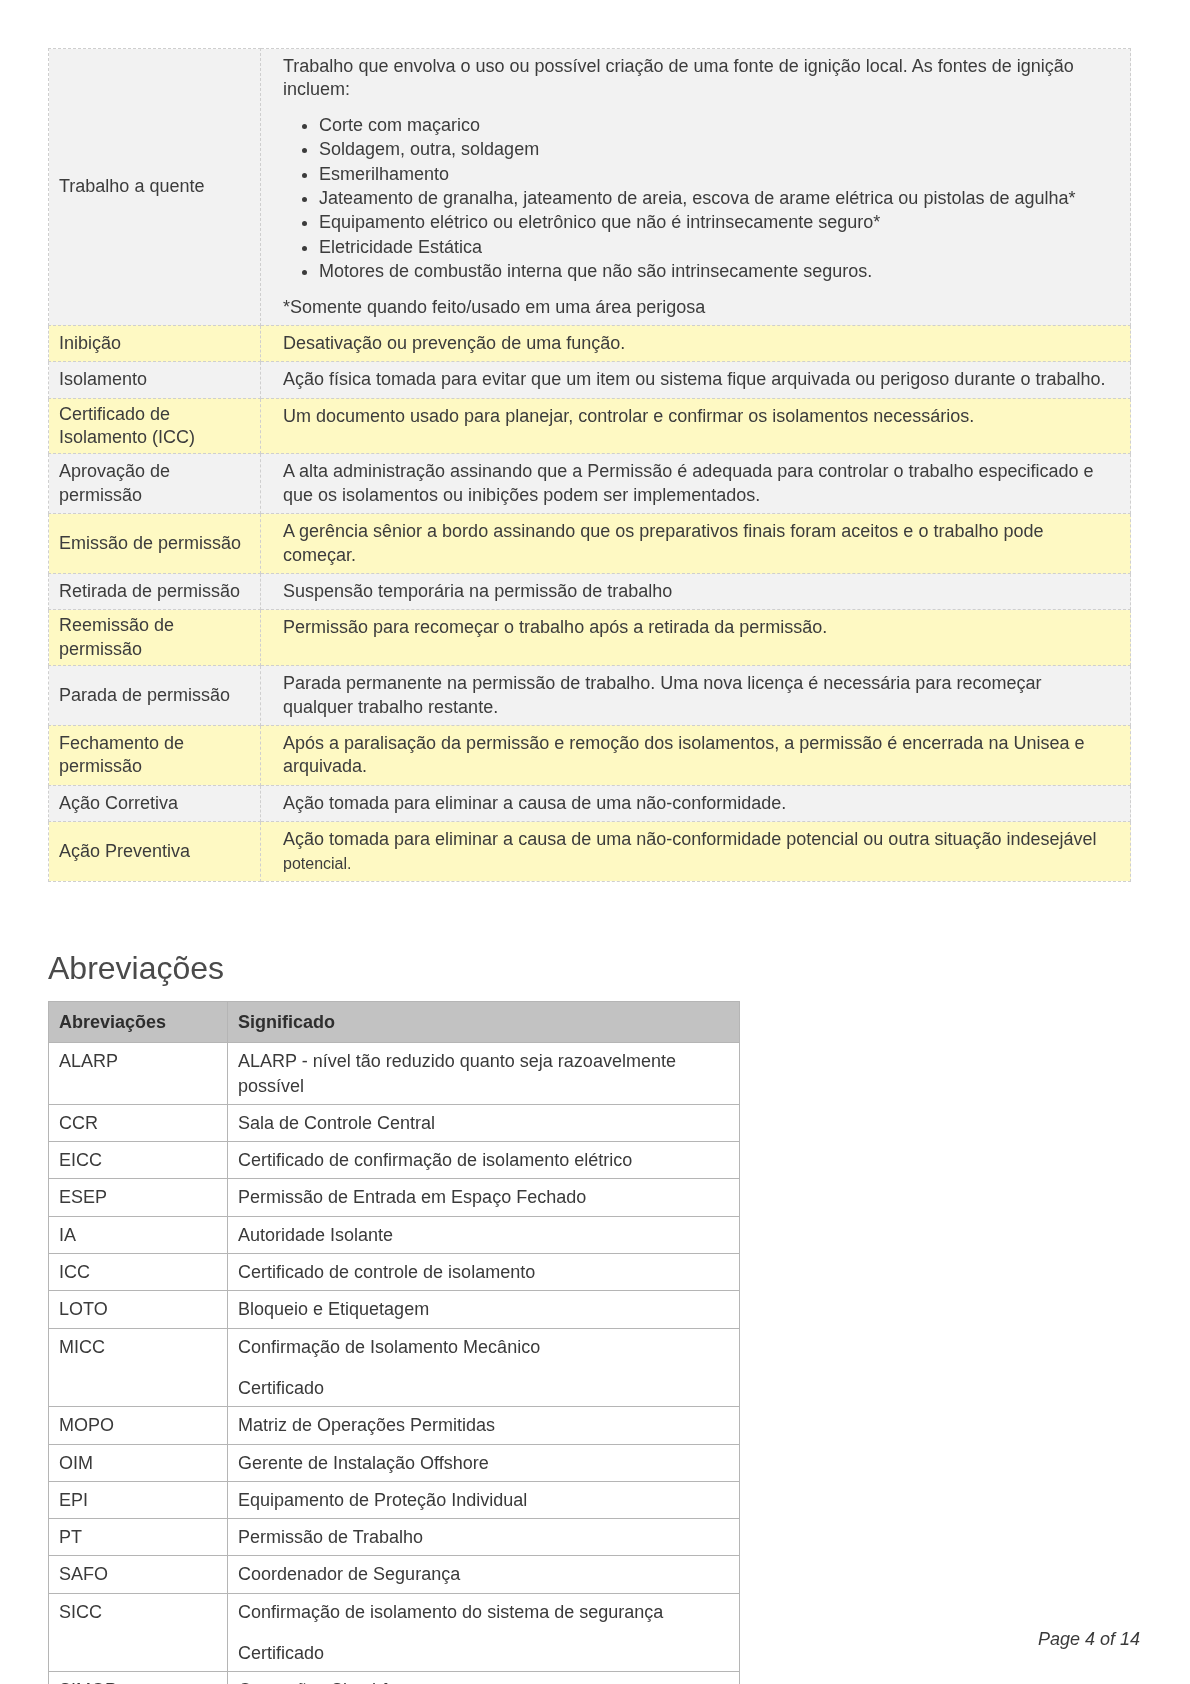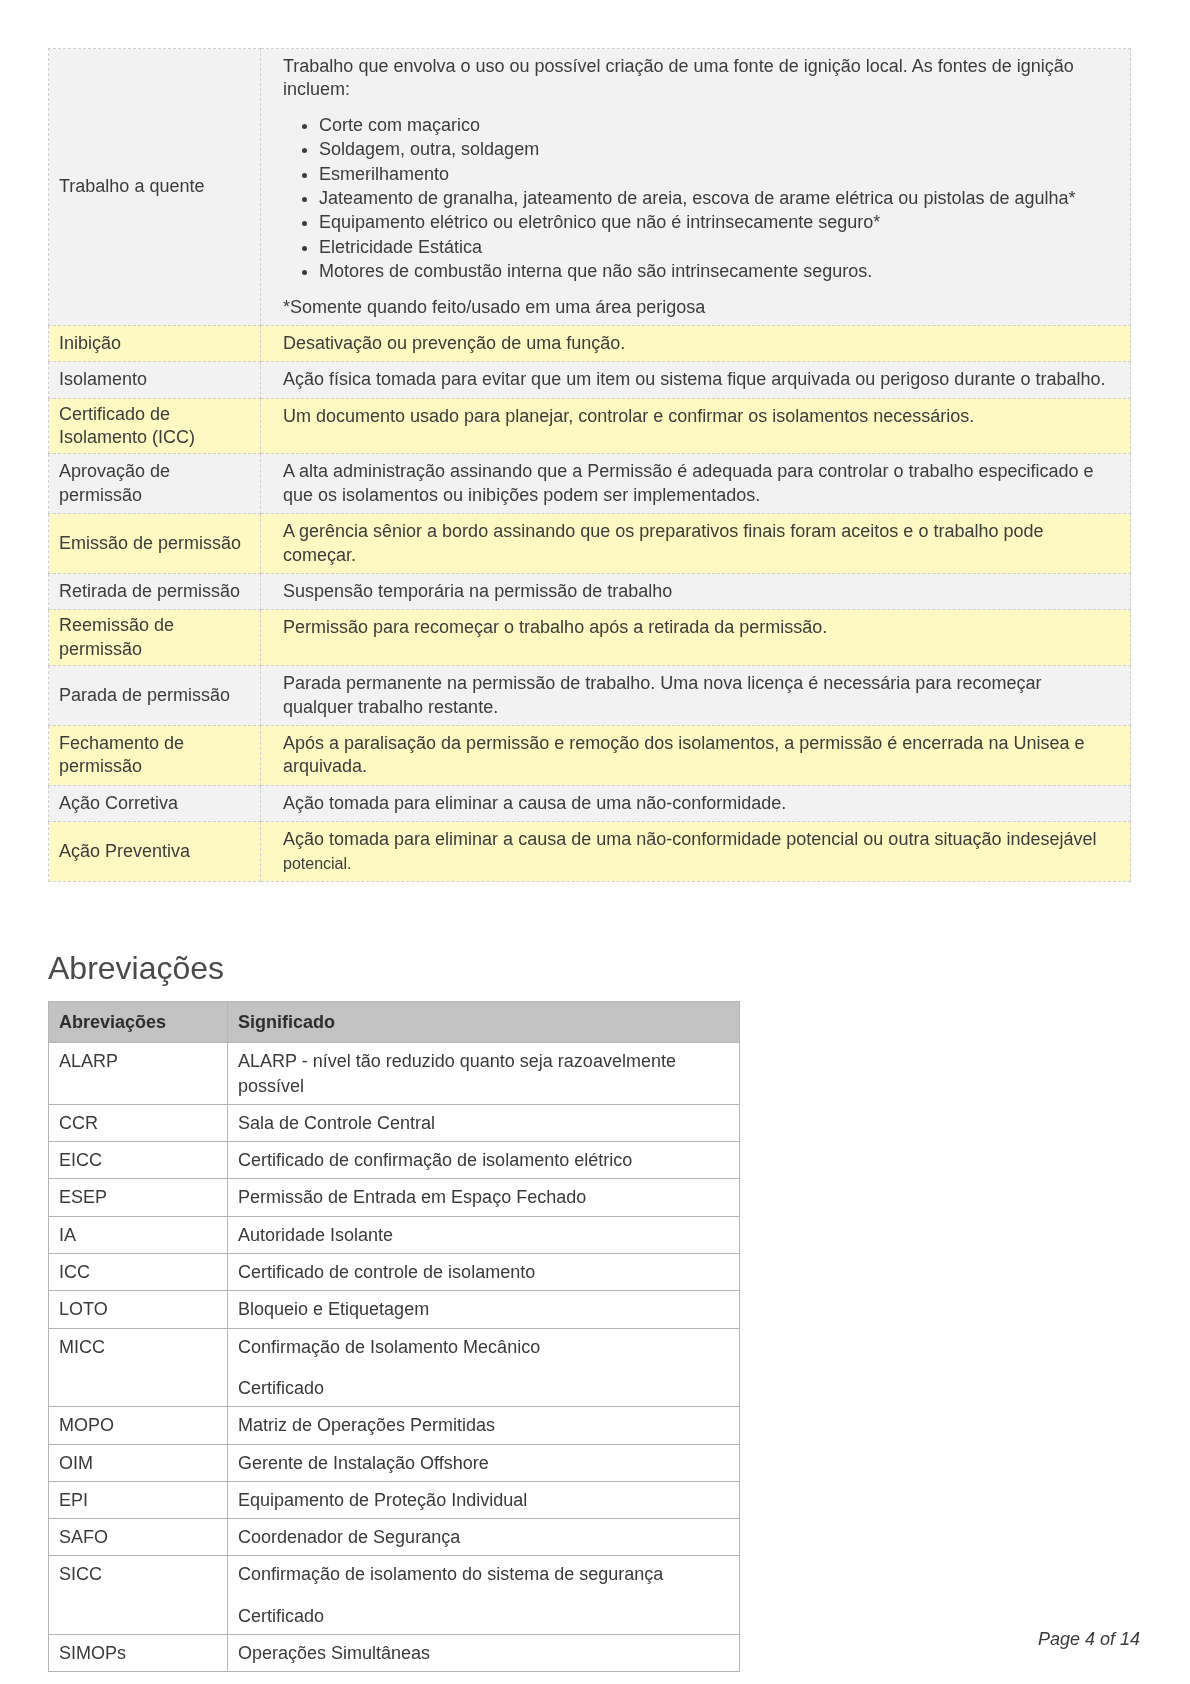--- a/index.html
+++ b/index.html
@@ -255,20 +255,26 @@
               <p>Gerente de Instalação Offshore</p>
             </td>
           </tr>
           <tr>
             <td>EPI</td>
             <td>
               <p>Equipamento de Proteção Individual</p>
             </td>
           </tr>
           <tr>
+            <td>PT</td>
+            <td>
+              <p>Permissão de Trabalho</p>
+            </td>
+          </tr>
+          <tr>
             <td>SAFO</td>
             <td>
               <p>Coordenador de Segurança</p>
             </td>
           </tr>
           <tr>
             <td>SICC</td>
             <td>
               <p>Confirmação de isolamento do sistema de segurança</p>
               <p class="second">Certificado</p>

